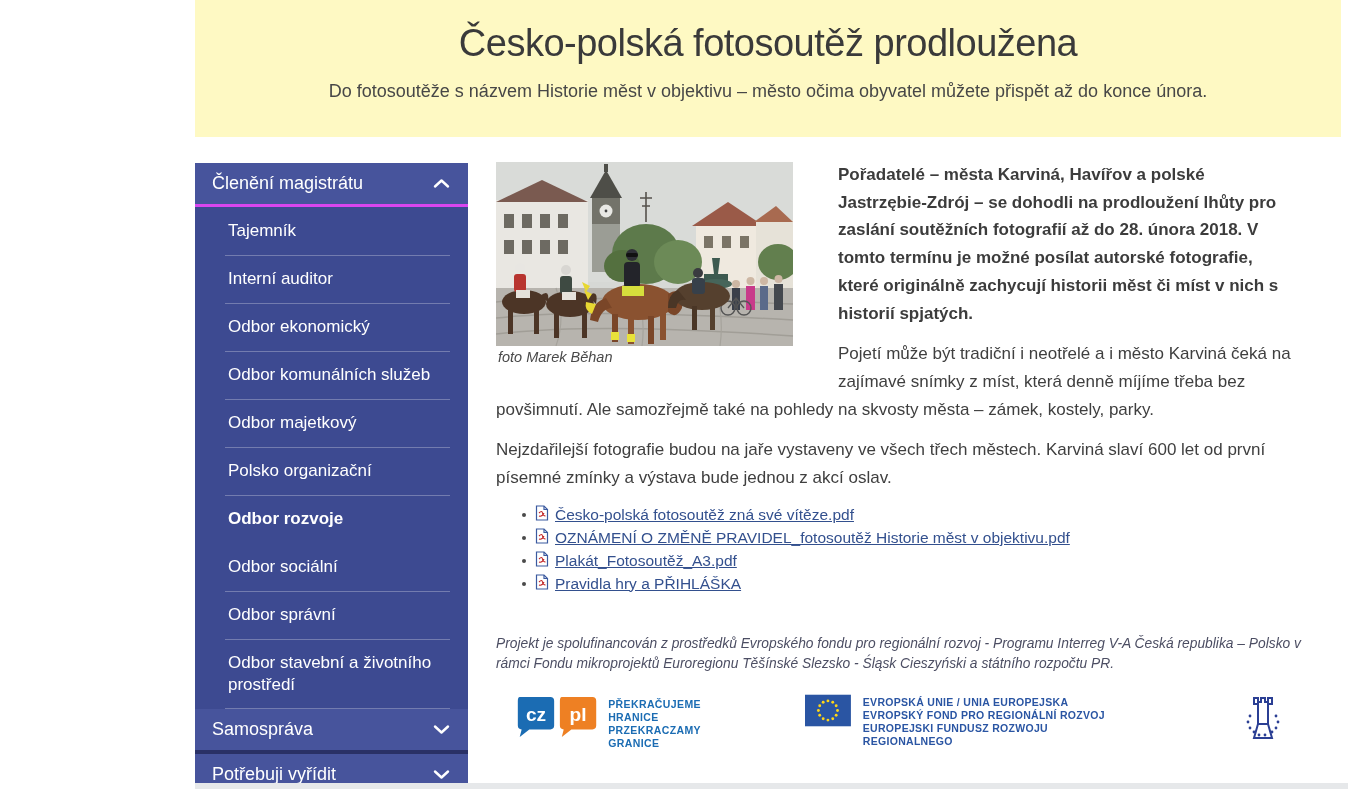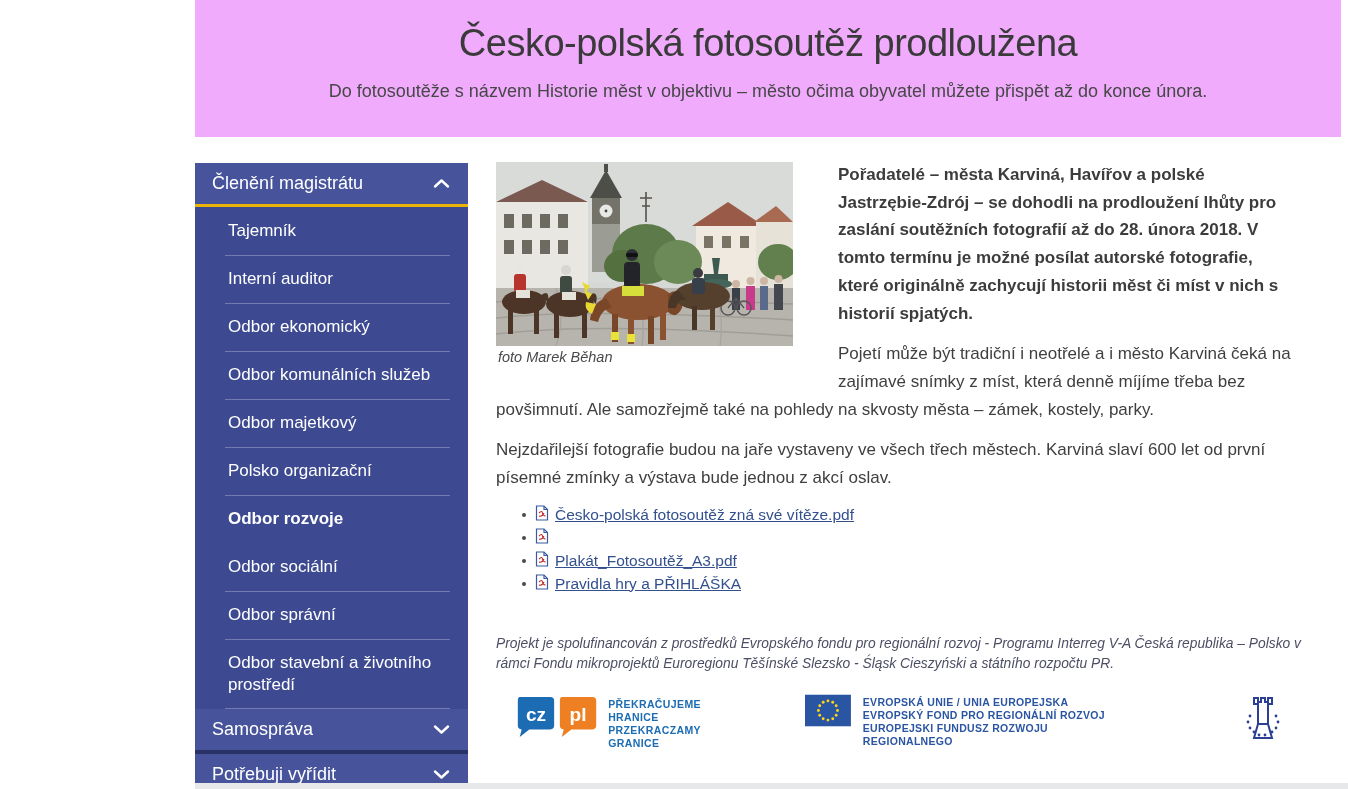--- a/index.html
+++ b/index.html
@@ -1,28 +1,28 @@
 <!DOCTYPE html>
 <html><head>
 <meta charset="utf-8">
 <style>
   html,body{margin:0;padding:0;}
   body{
     width:1348px;height:789px;position:relative;overflow:hidden;
     background:#ffffff;font-family:"Liberation Sans", sans-serif;color:#3f3f3f;
   }
   
-  .banner{position:absolute;left:195px;top:0;width:1146px;height:137px;background:#f0abfc;text-align:center;}
+  .banner{position:absolute;left:195px;top:0;width:1146px;height:137px;background:#fef9c3;text-align:center;}
   .banner h1{margin:0;padding-top:22px;font-size:38px;font-weight:400;color:#3a3a3a;letter-spacing:-0.5px;}
   .banner .subtitle{margin-top:16px;font-size:18px;color:#474747;}
   
   .sidebar{position:absolute;left:195px;top:163px;width:273px;font-size:17px;}
   .nav-head{background:#47549c;color:#fff;display:flex;align-items:center;justify-content:space-between;
     padding:10px 18px 10px 17px;font-size:18px;cursor:pointer;gap:22px;}
-  .submenu{background:#3d4a91;border-top:3px solid #eab308;position:relative;}
+  .submenu{background:#3d4a91;border-top:3px solid #d946ef;position:relative;}
   .submenu::after{content:'';position:absolute;left:30px;right:18px;bottom:0;height:1px;background:rgba(255,255,255,.28);}
   .nav-item{color:#fff;padding:13px 18px 13px 33px;line-height:22px;position:relative;cursor:pointer;}
   .nav-item.sep::before{content:'';position:absolute;top:0;left:30px;right:18px;height:1px;background:rgba(255,255,255,.28);}
   .nav-item.active{font-weight:bold;}
   .nav-parent{background:#47549c;color:#fff;display:flex;align-items:center;justify-content:space-between;
     padding:10px 18px 10px 17px;font-size:18px;cursor:pointer;}
   .nav-parent.gap{border-top:4px solid #2a3166;}
   .chev{flex:0 0 auto;}
   
   .main{position:absolute;left:496px;top:161px;width:800px;}
@@ -224,20 +224,21 @@
           </svg></span>
       <a>Česko-polská fotosoutěž zná své vítěze.pdf</a>
     </li>
     <li>
       <span class="dot"></span>
       <span class="pdfico"><svg width="14" height="16" viewBox="0 0 14 16">
             <path d="M1.5 1 H9 L12.5 4.5 V15 H1.5 Z" fill="#fff" stroke="#3b5aa0" stroke-width="1.2"></path>
             <path d="M9 1 L9 4.5 L12.5 4.5" fill="none" stroke="#3b5aa0" stroke-width="1.2"></path>
             <path d="M4 8 Q7 5 7.5 8 Q8 11 10.5 11 M4 11 Q7 12 9 8" stroke="#c02323" stroke-width="1.1" fill="none"></path>
           </svg></span>
+      <a>OZNÁMENÍ O ZMĚNĚ PRAVIDEL_fotosoutěž Historie měst v objektivu.pdf</a>
     </li>
     <li>
       <span class="dot"></span>
       <span class="pdfico"><svg width="14" height="16" viewBox="0 0 14 16">
             <path d="M1.5 1 H9 L12.5 4.5 V15 H1.5 Z" fill="#fff" stroke="#3b5aa0" stroke-width="1.2"></path>
             <path d="M9 1 L9 4.5 L12.5 4.5" fill="none" stroke="#3b5aa0" stroke-width="1.2"></path>
             <path d="M4 8 Q7 5 7.5 8 Q8 11 10.5 11 M4 11 Q7 12 9 8" stroke="#c02323" stroke-width="1.1" fill="none"></path>
           </svg></span>
       <a>Plakát_Fotosoutěž_A3.pdf</a>
     </li>

